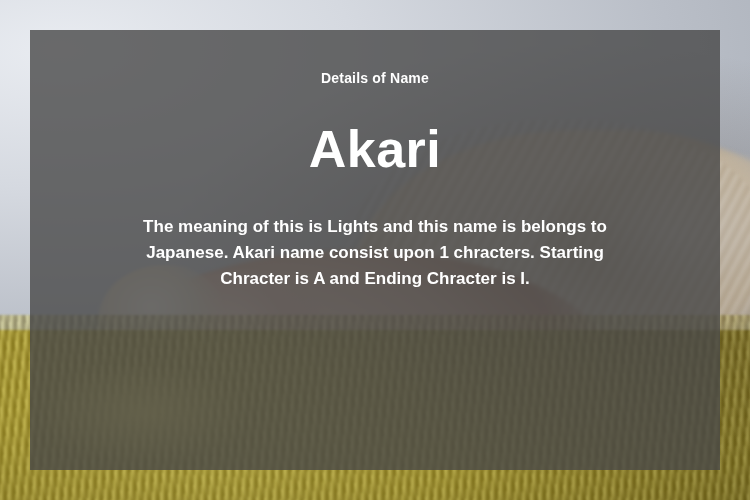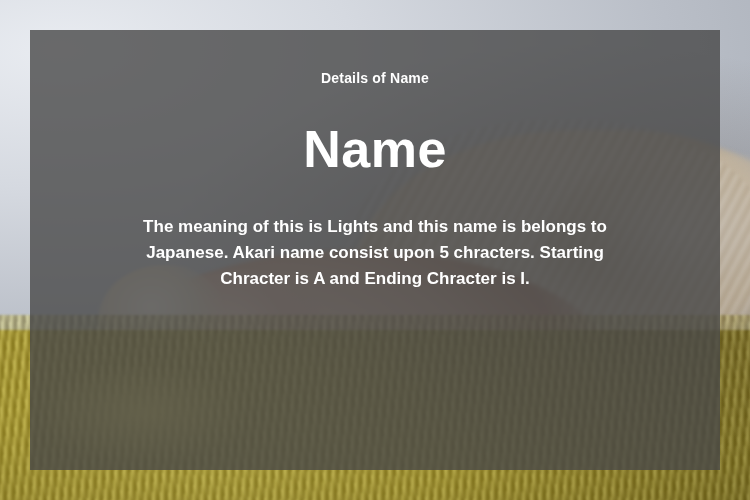--- a/index.html
+++ b/index.html
@@ -225,19 +225,19 @@
     <div class="photo-bonnet"></div>
     <div class="photo-fur"></div>
     <div class="photo-fur-strands"></div>
     <div class="photo-fur-tuft"></div>
     <div class="photo-shade"></div>
   </div>
 
   <div class="overlay">
     <div class="kicker">Details of Name</div>
 
-    <div class="name">Name</div>
-
-    <div class="desc">The meaning of this is Lights and this name is belongs to Japanese. Akari name consist upon 5 chracters. Starting Chracter is A and Ending Chracter is I.</div>
+    <div class="name">Akari</div>
+
+    <div class="desc">The meaning of this is Lights and this name is belongs to Japanese. Akari name consist upon 1 chracters. Starting Chracter is A and Ending Chracter is I.</div>
 
   </div>
 
 </div>
 
 </body></html>

